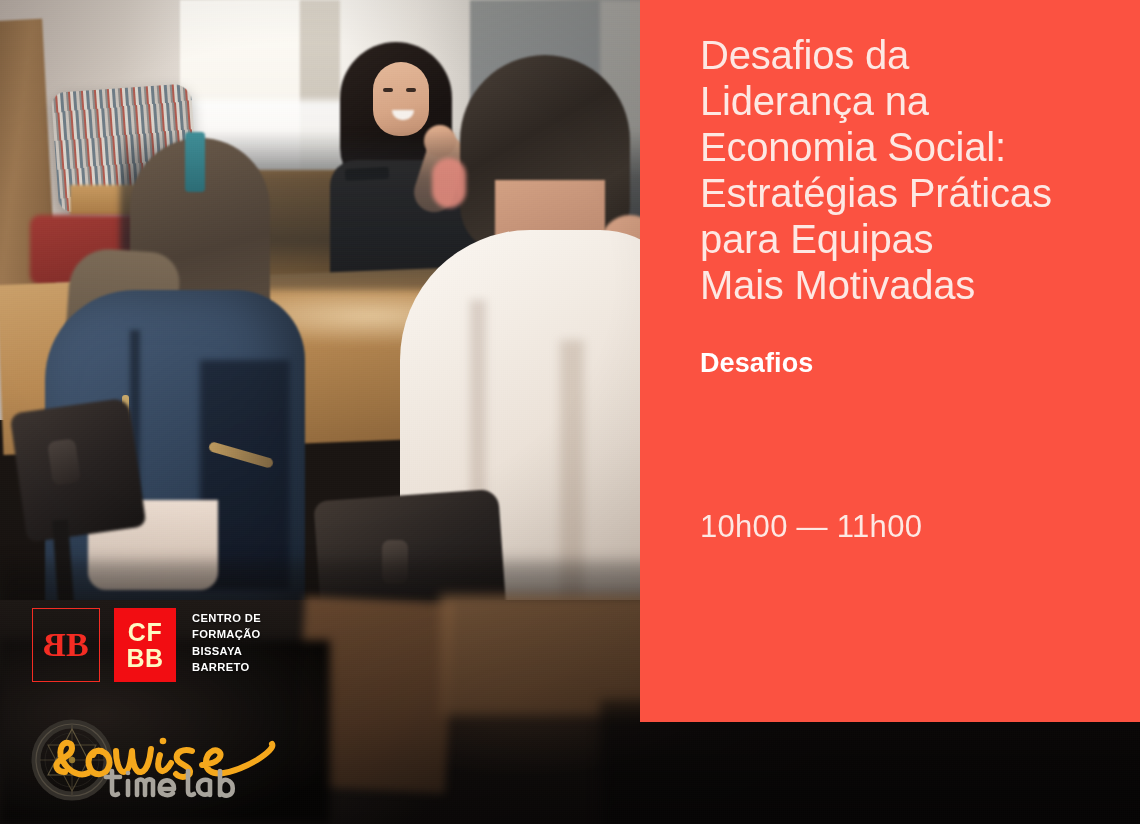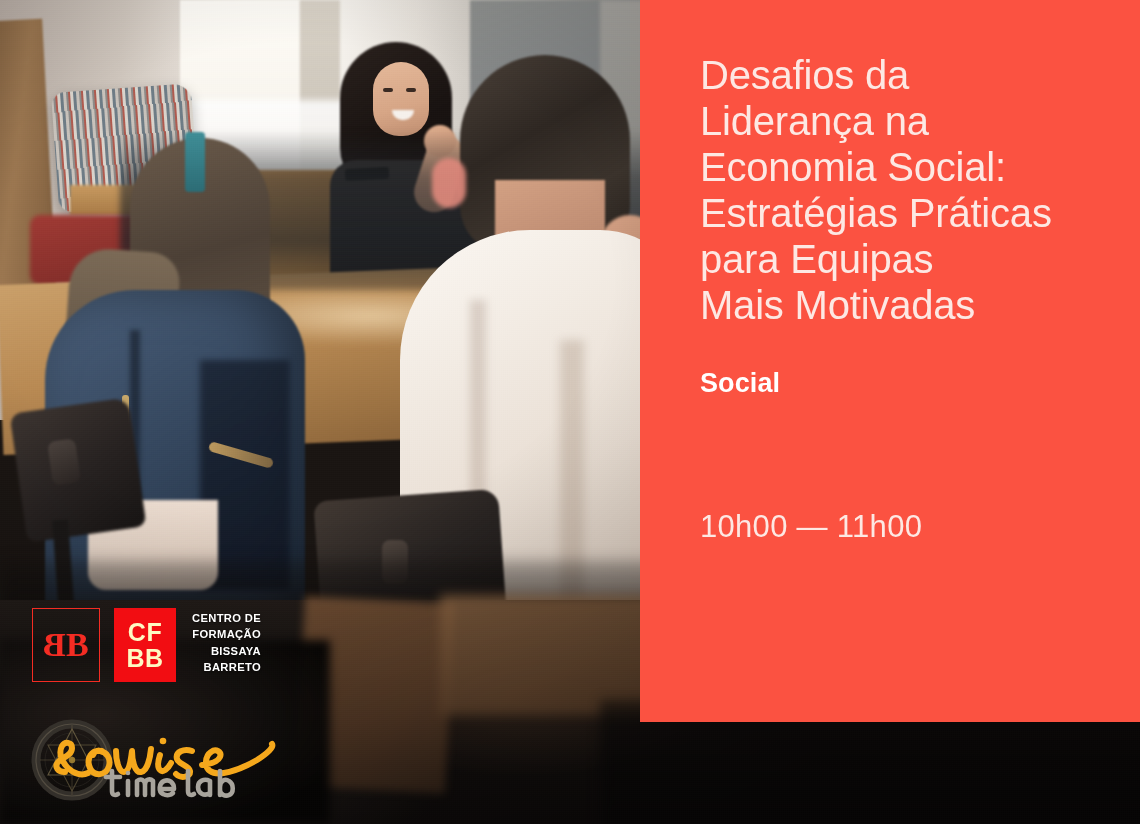--- a/index.html
+++ b/index.html
@@ -362,21 +362,21 @@
 
   
   .red-panel {
     position: absolute;
     left: 640px; top: 0;
     width: 500px; height: 722px;
     background: #fb5241;
   }
   .red-inner {
     position: absolute;
-    left: 60px; top: 52px;
+    left: 60px; top: 32px;
     width: 400px;
   }
   .title {
     color: #fde8e3;
     font-size: 40px;
     line-height: 46px;
     font-weight: 300;
     letter-spacing: -0.2px;
     white-space: pre-line;
     margin: 0;
@@ -444,21 +444,20 @@
     color: #fef9c3; font-weight: bold; font-size: 25px; line-height: 26px;
     letter-spacing: .5px;
   }
   .cfbb-words {
     margin-left: 2px; padding-top: 2px;
     color: #ffffff;
     font-size: 11.2px; font-weight: bold;
     line-height: 16.4px; letter-spacing: .35px;
     white-space: pre-line;
     text-shadow: 0 1px 2px rgba(0,0,0,.55);
-    text-align: right;
   }
 
   
   .sowise {
     position: absolute; left: 24px; top: 715px;
     width: 280px; height: 90px;
   }
   .sowise svg { display: block; }
 
   .nonselect { user-select: none; }
@@ -532,21 +531,21 @@
   </div>
 
   <div class="red-panel">
     <div class="red-inner">
       <h1 class="title nonselect">Desafios da
 Liderança na
 Economia Social:
 Estratégias Práticas
 para Equipas
 Mais Motivadas</h1>
-      <div class="subtitle nonselect">Social</div>
+      <div class="subtitle nonselect">Desafios</div>
     </div>
   </div>
 
   <div class="date-block">
     <div class="time nonselect">10h00 — 11h00</div>
   </div>
 
 
   <div class="logos">
 

